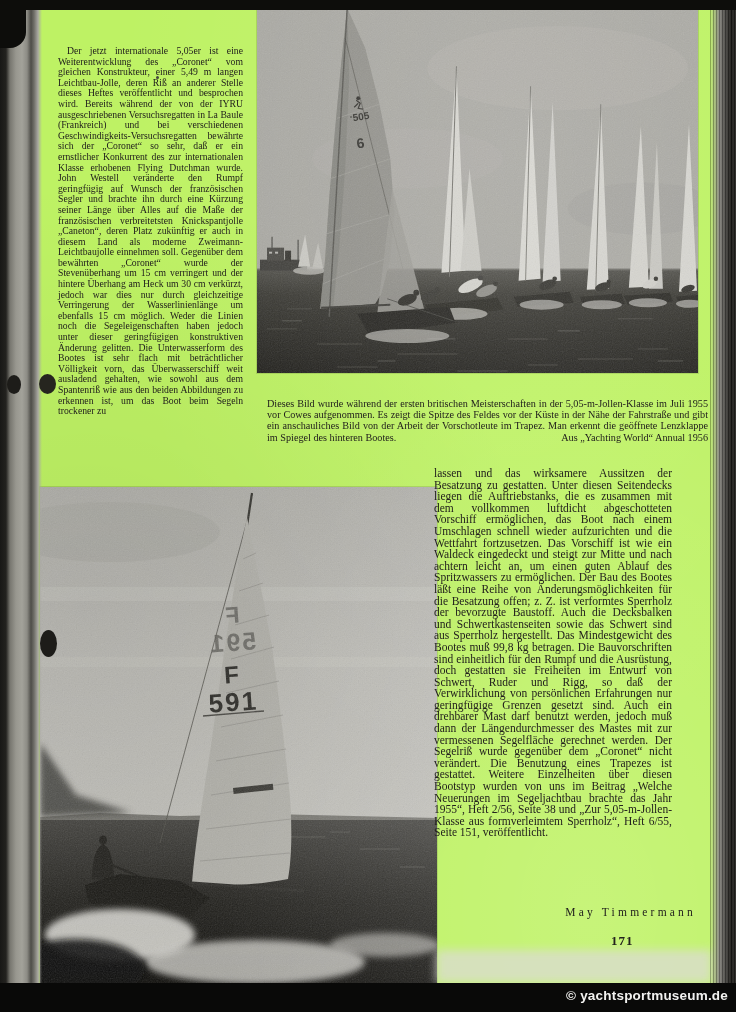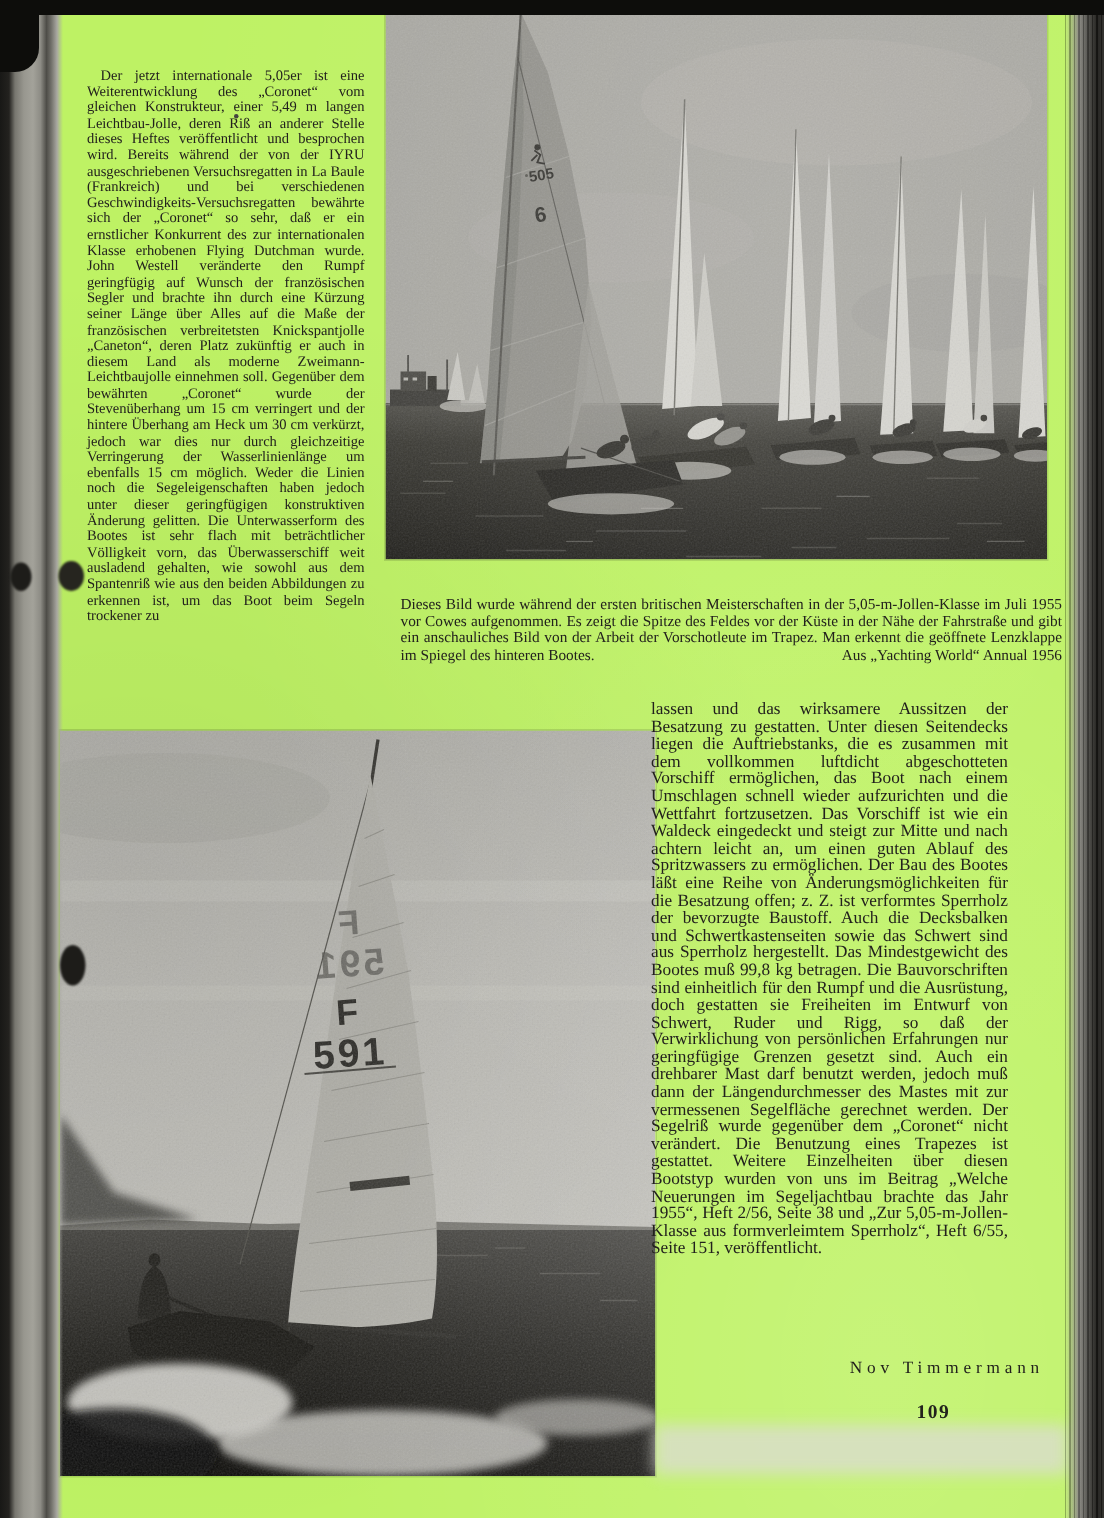--- a/index.html
+++ b/index.html
@@ -275,34 +275,37 @@
         <ellipse cx="215" cy="475" rx="110" ry="22" fill="#cfcec8" opacity=".8" filter="url(#blurB)"></ellipse>
         <ellipse cx="345" cy="458" rx="55" ry="12" fill="#b5b4ae" opacity=".7" filter="url(#blurB)"></ellipse>
         <ellipse cx="35" cy="482" rx="70" ry="30" fill="#0a0a08" opacity=".9" filter="url(#blurB)"></ellipse>
       </g>
       <rect x="0" y="0" width="397" height="497" filter="url(#gB)" opacity="0.18"></rect>
     </svg>
   </div>
 
   <div class="abs bodytext" id="col-left">Der jetzt internationale 5,05er ist eine Weiterentwicklung des „Coronet“ vom gleichen Konstrukteur, einer 5,49 m langen Leichtbau-Jolle, deren Riß an anderer Stelle dieses Heftes veröffentlicht und besprochen wird. Bereits während der von der IYRU ausgeschriebenen Versuchsregatten in La Baule (Frankreich) und bei verschiedenen Geschwindigkeits-Versuchsregatten bewährte sich der „Coronet“ so sehr, daß er ein ernstlicher Konkurrent des zur internationalen Klasse erhobenen Flying Dutchman wurde. John Westell veränderte den Rumpf geringfügig auf Wunsch der französischen Segler und brachte ihn durch eine Kürzung seiner Länge über Alles auf die Maße der französischen verbreitetsten Knickspantjolle „Caneton“, deren Platz zukünftig er auch in diesem Land als moderne Zweimann-Leichtbaujolle einnehmen soll. Gegenüber dem bewährten „Coronet“ wurde der Stevenüberhang um 15 cm verringert und der hintere Überhang am Heck um 30 cm verkürzt, jedoch war dies nur durch gleichzeitige Verringerung der Wasserlinienlänge um ebenfalls 15 cm möglich. Weder die Linien noch die Segeleigenschaften haben jedoch unter dieser geringfügigen konstruktiven Änderung gelitten. Die Unterwasserform des Bootes ist sehr flach mit beträchtlicher Völligkeit vorn, das Überwasserschiff weit ausladend gehalten, wie sowohl aus dem Spantenriß wie aus den beiden Abbildungen zu erkennen ist, um das Boot beim Segeln trockener zu</div>
   <div class="abs bodytext" id="col-right">lassen und das wirksamere Aussitzen der Besatzung zu gestatten. Unter diesen Seitendecks liegen die Auftriebstanks, die es zusammen mit dem vollkommen luftdicht abgeschotteten Vorschiff ermöglichen, das Boot nach einem Umschlagen schnell wieder aufzurichten und die Wettfahrt fortzusetzen. Das Vorschiff ist wie ein Waldeck eingedeckt und steigt zur Mitte und nach achtern leicht an, um einen guten Ablauf des Spritzwassers zu ermöglichen. Der Bau des Bootes läßt eine Reihe von Änderungsmöglichkeiten für die Besatzung offen; z. Z. ist verformtes Sperrholz der bevorzugte Baustoff. Auch die Decksbalken und Schwertkastenseiten sowie das Schwert sind aus Sperrholz hergestellt. Das Mindestgewicht des Bootes muß 99,8 kg betragen. Die Bauvorschriften sind einheitlich für den Rumpf und die Ausrüstung, doch gestatten sie Freiheiten im Entwurf von Schwert, Ruder und Rigg, so daß der Verwirklichung von persönlichen Erfahrungen nur geringfügige Grenzen gesetzt sind. Auch ein drehbarer Mast darf benutzt werden, jedoch muß dann der Längendurchmesser des Mastes mit zur vermessenen Segelfläche gerechnet werden. Der Segelriß wurde gegenüber dem „Coronet“ nicht verändert. Die Benutzung eines Trapezes ist gestattet. Weitere Einzelheiten über diesen Bootstyp wurden von uns im Beitrag „Welche Neuerungen im Segeljachtbau brachte das Jahr 1955“, Heft 2/56, Seite 38 und „Zur 5,05-m-Jollen-Klasse aus formverleimtem Sperrholz“, Heft 6/55, Seite 151, veröffentlicht.</div>
-  <div class="abs" id="author-row">Nov Timmermann</div>
+  <div class="abs" id="author-row">May Timmermann</div>
 
   <div class="abs" id="caption">
     <div id="caption-top"><span>Dieses Bild wurde während der ersten britischen Meisterschaften in der 5,05-m-Jollen-Klasse im Juli 1955 vor Cowes aufgenommen. Es zeigt die Spitze des Feldes vor der Küste in der Nähe der Fahrstraße und gibt ein anschauliches Bild von der Arbeit der Vorschotleute im Trapez. Man erkennt die geöffnete Lenzklappe im Spiegel des hinteren Bootes.</span> <span id="caption-credit">Aus „Yachting World“ Annual 1956</span></div>
   </div>
 
-  <div class="abs" id="page-number">109</div>
+  <div class="abs" id="page-number">171</div>
 
   <div class="abs" id="tone"></div>
   <div class="abs" id="light-strip"></div>
   <div class="abs" id="spine"></div>
   <div class="abs" id="right-edge"></div>
   <div class="abs" id="top-bar"></div>
   <div class="abs" id="top-left-corner"></div>
   <div class="abs hole" id="hole-1"></div>
   <div class="abs hole" id="hole-2"></div>
   <div class="abs hole" id="hole-3"></div>
   <div class="abs speck" id="speck-1"></div>
   <div class="abs speck" id="speck-2"></div>
 
+  <div class="abs" id="bottom-band">
+    <div id="watermark">© yachtsportmuseum.de</div>
+  </div>
 
 </div>
 
 </body></html>

